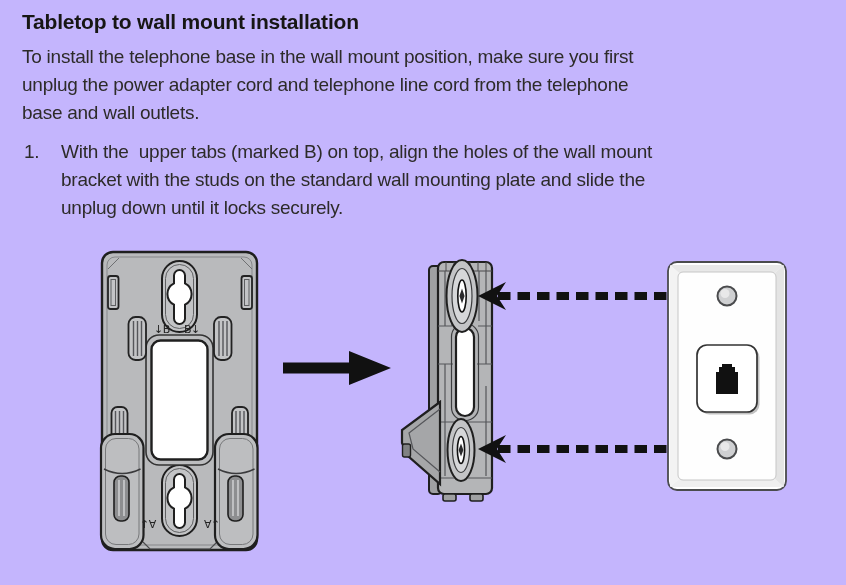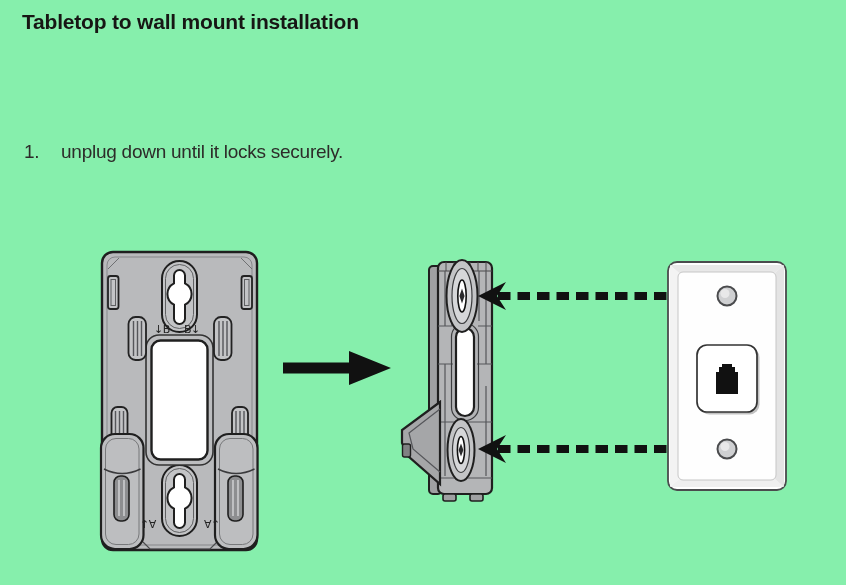--- a/index.html
+++ b/index.html
@@ -1,19 +1,19 @@
 <!DOCTYPE html>
 <html><head>
 <meta charset="utf-8">
 <style>
   html,body{margin:0;padding:0;background:#ffffff;}
   .page{
     position:relative;
     width:846px;height:585px;
-    background:#86efac;
+    background:#c4b5fd;
     font-family:"Liberation Sans","DejaVu Sans",sans-serif;
     color:#2d2b29;
     overflow:hidden;
   }
   .page-title{
     position:absolute;left:22px;top:10px;margin:0;
     font-size:21px;font-weight:700;letter-spacing:-0.2px;color:#171614;
   }
   .intro{position:absolute;left:22px;top:43px;font-size:19px;line-height:28px;letter-spacing:-0.25px;}
   .step{position:absolute;left:0;top:138px;font-size:19px;line-height:28px;letter-spacing:-0.25px;}
@@ -27,24 +27,31 @@
     font-size:11px;fill:#232323;letter-spacing:-0.5px;
   }
 </style>
 </head>
 <body>
 
 <div class="page">
 
   <h1 class="page-title">Tabletop to wall mount installation</h1>
 
+  <div class="intro">
+    <div class="line">To install the telephone base in the wall mount position, make sure you first</div>
+    <div class="line">unplug the power adapter cord and telephone line cord from the telephone</div>
+    <div class="line">base and wall outlets.</div>
+  </div>
 
   <div class="step">
     <div class="step-number">1.</div>
     <div class="step-body">
+      <div class="line">With the  upper tabs (marked B) on top, align the holes of the wall mount</div>
+      <div class="line">bracket with the studs on the standard wall mounting plate and slide the</div>
       <div class="line">unplug down until it locks securely.</div>
     </div>
   </div>
 
   <div class="figure">
 
     <svg class="fig-item" style="left:95px;top:245px;" width="170" height="312" viewBox="0 0 170 312">
       <g>
         <rect x="7" y="7" width="155" height="298" rx="11" fill="#b9babc" stroke="#1f1f1f" stroke-width="2.4"></rect>
         <rect x="12" y="12" width="145" height="288" rx="8" fill="none" stroke="#86878a" stroke-width="1"></rect>

